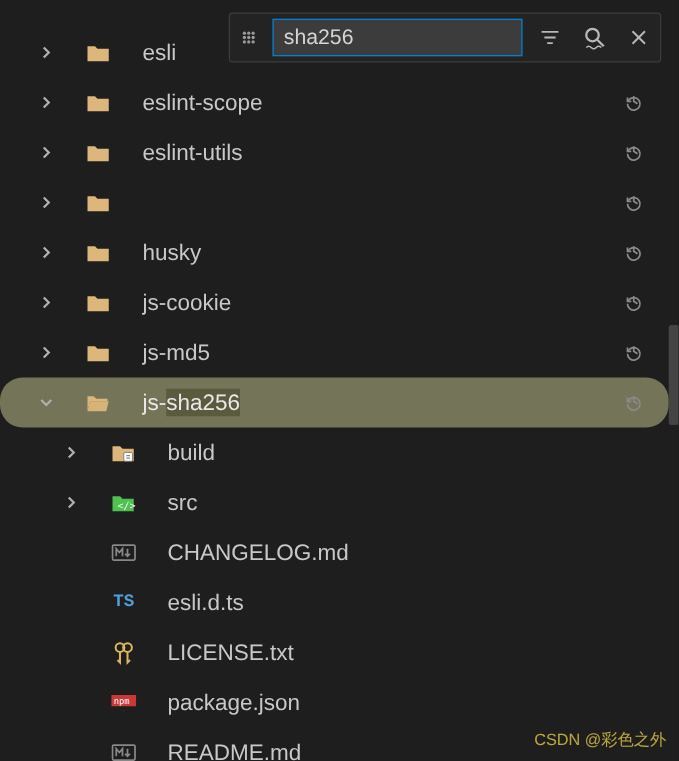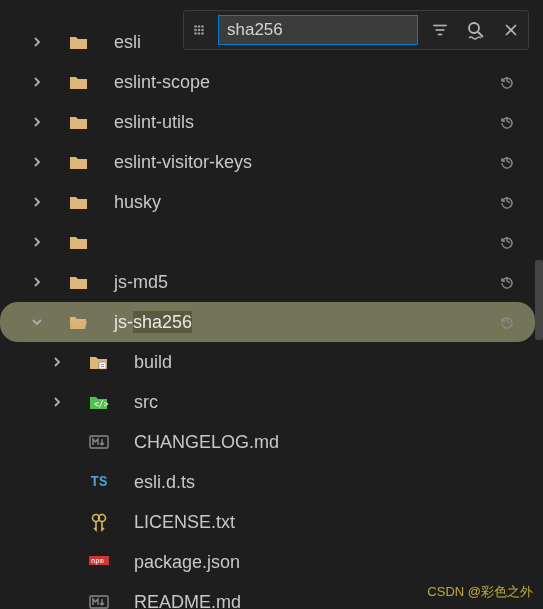--- a/index.html
+++ b/index.html
@@ -153,21 +153,20 @@
       <span class="chevron">
         <svg width="12" height="12" viewBox="0 0 12 12" fill="none" stroke="currentColor" stroke-width="1.8">
           <polyline points="4,2 8,6 4,10"></polyline>
         </svg>
       </span>
       <span class="icon">
         <svg width="20" height="18" viewBox="0 0 20 18">
           <path fill="#dcb67a" d="M1 4h6l2 2h9v10H1z"></path>
         </svg>
       </span>
-      <span class="label">eslint-visitor-keys</span>
       <span class="restore">
         <svg width="16" height="16" viewBox="0 0 16 16" fill="none" stroke="currentColor" stroke-width="1.4">
           <path d="M8 3v4l3 2"></path>
           <path d="M3 9a5 5 0 1 0 1.5-3.5L3 7"></path>
           <polyline points="3,4 3,7 6,7"></polyline>
         </svg>
       </span>
     </div>
     <div class="row">
       <span class="chevron">
@@ -193,20 +192,21 @@
       <span class="chevron">
         <svg width="12" height="12" viewBox="0 0 12 12" fill="none" stroke="currentColor" stroke-width="1.8">
           <polyline points="4,2 8,6 4,10"></polyline>
         </svg>
       </span>
       <span class="icon">
         <svg width="20" height="18" viewBox="0 0 20 18">
           <path fill="#dcb67a" d="M1 4h6l2 2h9v10H1z"></path>
         </svg>
       </span>
+      <span class="label">js-cookie</span>
       <span class="restore">
         <svg width="16" height="16" viewBox="0 0 16 16" fill="none" stroke="currentColor" stroke-width="1.4">
           <path d="M8 3v4l3 2"></path>
           <path d="M3 9a5 5 0 1 0 1.5-3.5L3 7"></path>
           <polyline points="3,4 3,7 6,7"></polyline>
         </svg>
       </span>
     </div>
     <div class="row">
       <span class="chevron">

